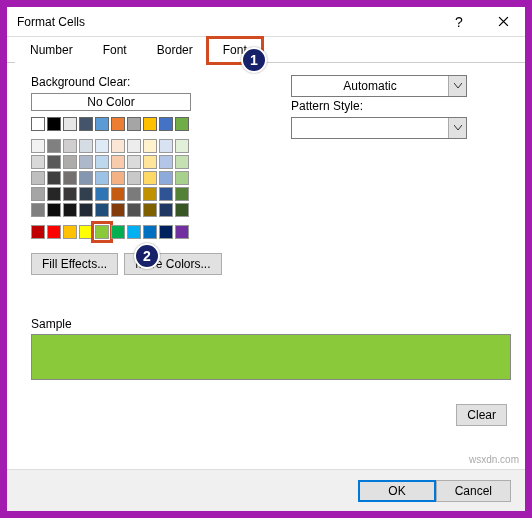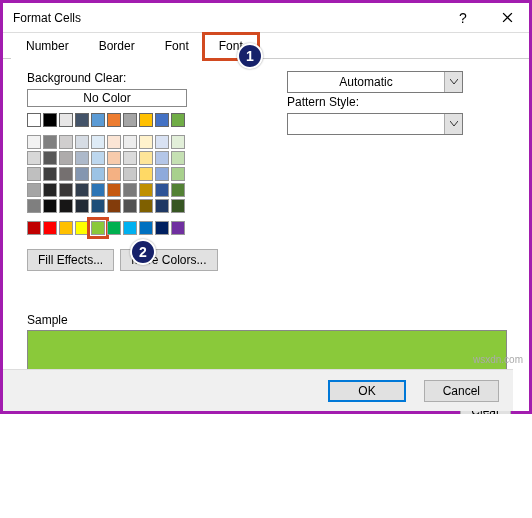--- a/index.html
+++ b/index.html
@@ -1,17 +1,17 @@
 <!DOCTYPE html>
 <html><head>
 <meta charset="utf-8">
 <style>
 * { box-sizing: border-box; font-family: "Segoe UI", Tahoma, sans-serif; font-size: 12px; }
 body { margin: 0; background: #fff; }
-.dialog { width: 532px; height: 414px; background: #fff; border: 3px solid #a21caf; position: relative; }
+.dialog { width: 532px; height: 518px; background: #fff; border: 7px solid #a21caf; position: relative; }
 .titlebar { height: 30px; display: flex; align-items: center; padding-left: 10px; border-bottom: 1px solid #ddd; }
 .titlebar .title { flex: 1; }
 .titlebar .tb-btn { width: 44px; height: 30px; display: flex; align-items: center; justify-content: center; }
 .titlebar .help { font-size: 14px; }
 .titlebar .close svg { width: 11px; height: 11px; }
 .tabs { display: flex; padding: 0 8px; border-bottom: 1px solid #ccc; height: 26px; }
 .tab { padding: 4px 14px 3px; border: 1px solid transparent; border-bottom: none; position: relative; top: 1px; background: #fff; }
 .tab.active { border-color: #ccc; background: #fff; }
 .tab.hl { outline: 3px solid #d24a20; outline-offset: -1px; }
 .badge { position: absolute; width: 26px; height: 26px; border-radius: 50%; background: #16216a; color: #fff; display: flex; align-items: center; justify-content: center; font-weight: bold; font-size: 14px; border: 2px solid #fff; box-shadow: 0 0 2px rgba(0,0,0,.4); }
@@ -27,21 +27,21 @@
 .selected-sw { outline: 3px solid #d24a20; outline-offset: 1px; }
 .btns-row { display: flex; gap: 6px; margin-top: 14px; }
 .btn { background: #e1e1e1; border: 1px solid #adadad; padding: 3px 10px; cursor: default; }
 .dropdown { width: 176px; height: 22px; border: 1px solid #7a7a7a; display: flex; align-items: center; margin-bottom: 2px; }
 .dropdown .dd-text { flex: 1; text-align: center; }
 .dropdown .dd-arrow { width: 18px; height: 100%; border-left: 1px solid #aaa; display: flex; align-items: center; justify-content: center; background: #e1e1e1; }
 .dd-arrow svg { width: 8px; height: 6px; }
 .sample-section { padding: 6px 18px 14px 24px; }
 .sample-box { width: 480px; height: 46px; border: 1px solid #888; margin-top: 3px; }
 .clear-row { padding: 10px 18px 0 12px; display: flex; justify-content: flex-end; }
-.footer { position: absolute; bottom: 0; left: 0; right: 16px; height: 42px; background: #f0f0f0; border-top: 1px solid #ddd; display: flex; justify-content: flex-end; align-items: center; padding-right: 14px; gap: 18px; }
+.footer { position: absolute; bottom: 0; left: 0; right: 0; height: 42px; background: #f0f0f0; border-top: 1px solid #ddd; display: flex; justify-content: flex-end; align-items: center; padding-right: 14px; gap: 0; }
 .btn.ok { border: 2px solid #0078d7; padding: 2px 28px; background: #e1e1e1; }
 .btn.cancel { padding: 3px 18px; }
 .watermark { position: absolute; right: 6px; bottom: 46px; font-size: 10px; color: #aaa; }
 </style>
 </head>
 <body>
 
 <div class="dialog">
 
   <div class="titlebar">
@@ -49,22 +49,22 @@
     <div class="tb-btn help">?</div>
     <div class="tb-btn close">
       <svg viewBox="0 0 10 10">
           <path d="M1 1 L9 9 M9 1 L1 9" stroke="#000" stroke-width="1.2"></path>
         </svg>
     </div>
   </div>
 
   <div class="tabs">
     <div class="tab">Number</div>
+    <div class="tab">Font</div>
     <div class="tab">Border</div>
-    <div class="tab">Font</div>
     <div class="tab active hl">Font</div>
     <div class="badge" style="left:234px; top:40px">1</div>
   </div>
 
   <div class="content">
     <div class="left">
       <div class="label">Background Clear:</div>
       <div class="nocolor">No Color</div>
       <div id="palette">
           <div class="swatch-row">

